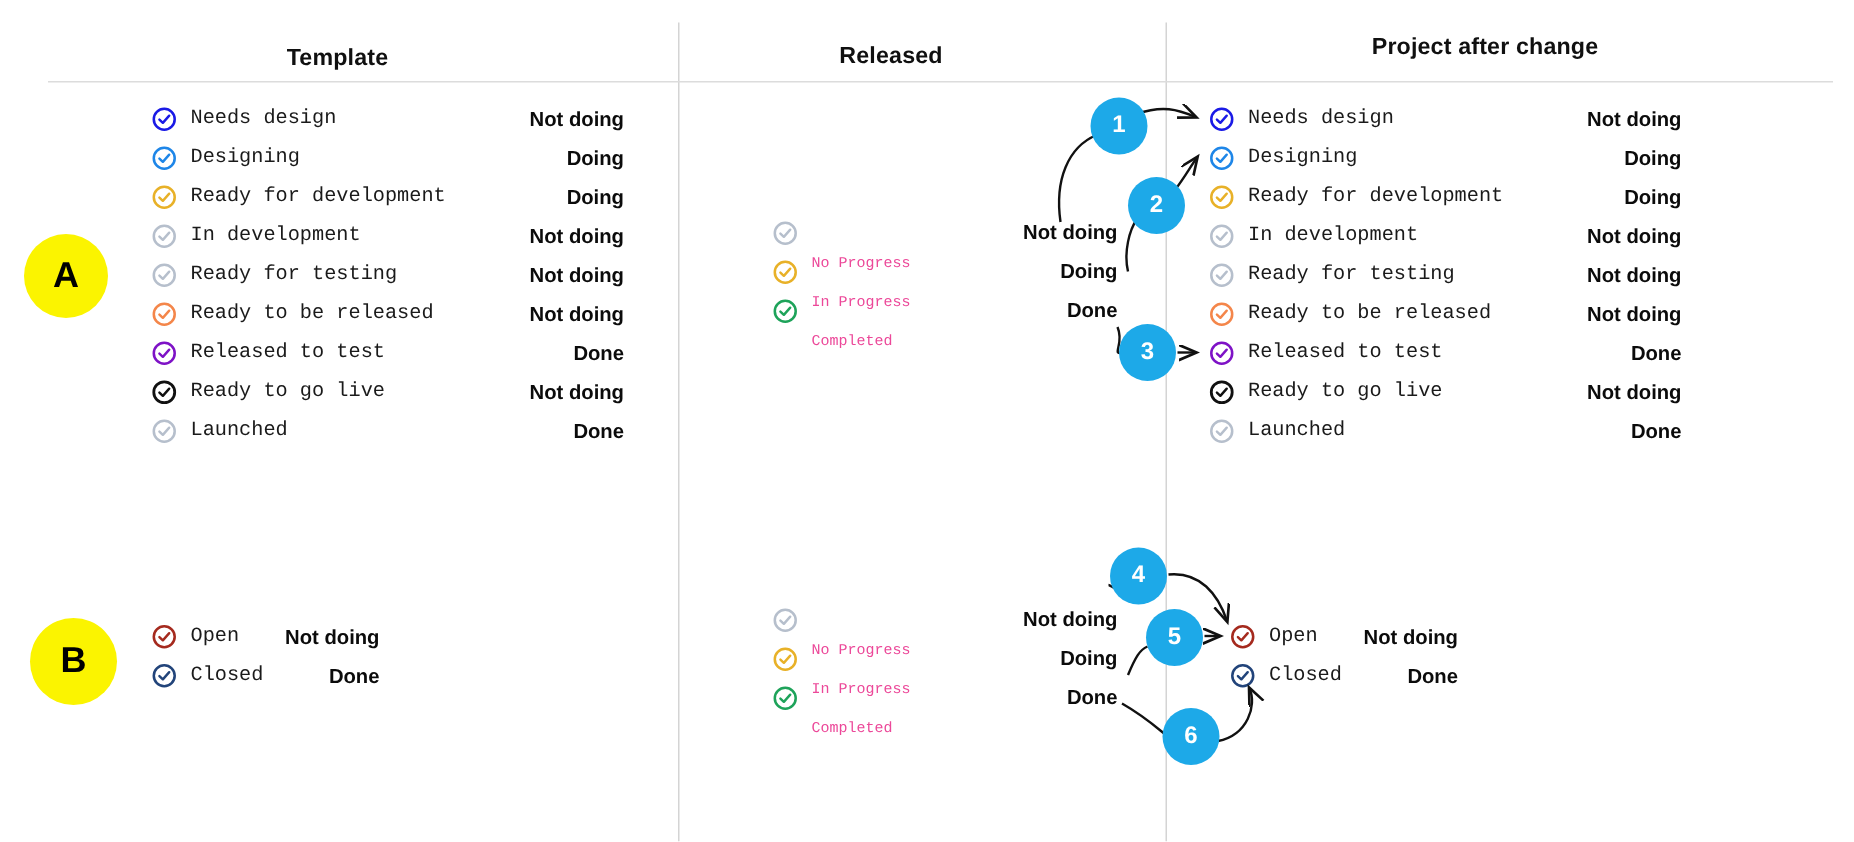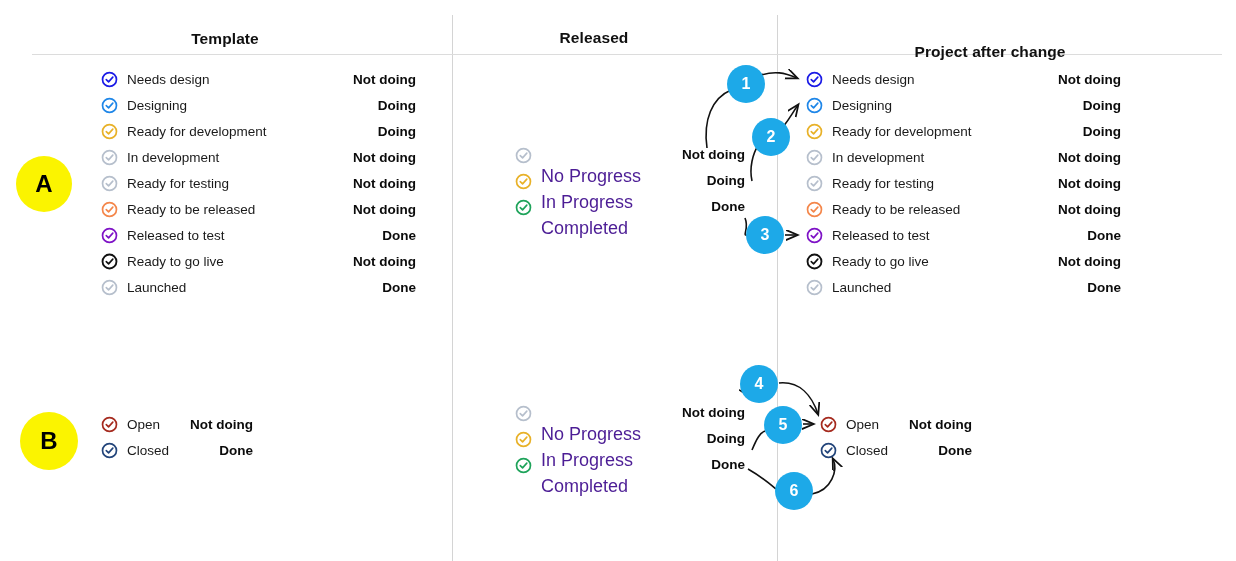--- a/index.html
+++ b/index.html
@@ -37,29 +37,29 @@
 
   
   .list { position: absolute; }
   .row {
     position: relative; height: 26px;
     display: flex; align-items: center;
   }
   .row .ico { width: 17px; height: 17px; flex: 0 0 17px; margin-right: 9px; }
   .row .ico svg { display:block; width: 17px; height: 17px; }
   .row .label {
-    font-size: 13.5px; color: #1a1a1a; white-space: nowrap;
+    font-size: 13.5px; color: #1a1a1a; white-space: nowrap; font-family: Liberation Mono, monospace;
   }
   .row .value {
     position: absolute; right: 0;
     font-size: 13.5px; font-weight: bold; color: #0b0b0b; white-space: nowrap;
   }
 
   
-  .legend .row .label { font-size: 18px; color:#4c1d95;margin-top:42px; }
+  .legend .row .label { font-size: 10px; color:#ec4899;margin-top:42px; }
 
   
   .map-values { position: absolute; text-align: right; }
   .map-values div {
     height: 26px; line-height: 26px;
     font-size: 13.5px; font-weight: bold; color:#0b0b0b; white-space: nowrap;
   }
 
   
   .step {
@@ -76,21 +76,21 @@
 <body>
 
 <div id="stage">
 
   <div class="v-divider" style="left:452px;"></div>
   <div class="v-divider" style="left:777px;"></div>
   <div class="h-divider"></div>
 
   <div class="col-title" style="left:100px; top:30px; width:250px;">Template</div>
   <div class="col-title" style="left:469px; top:29px; width:250px;">Released</div>
-  <div class="col-title" style="left:865px; top:43px; width:250px;">Project after change</div>
+  <div class="col-title" style="left:865px; top:23px; width:250px;">Project after change</div>
 
   <div class="marker" style="left:16px; top:156px; width:56px; height:56px;">A</div>
   <div class="marker" style="left:20px; top:412px; width:58px; height:58px;">B</div>
 
   <div class="list" id="a-template" style="left:101px; top:66px; width:315px;">
       <div class="row">
         <span class="ico">
           <svg viewBox="0 0 20 20" aria-hidden="true">
             <circle cx="10" cy="10" r="8.2" fill="none" stroke="#1A1AE6" stroke-width="2"></circle>
             <path d="M6.2 10.2 L8.9 12.8 L13.9 7.2" fill="none" stroke="#1A1AE6" stroke-width="1.9" stroke-linecap="round" stroke-linejoin="round"></path>

